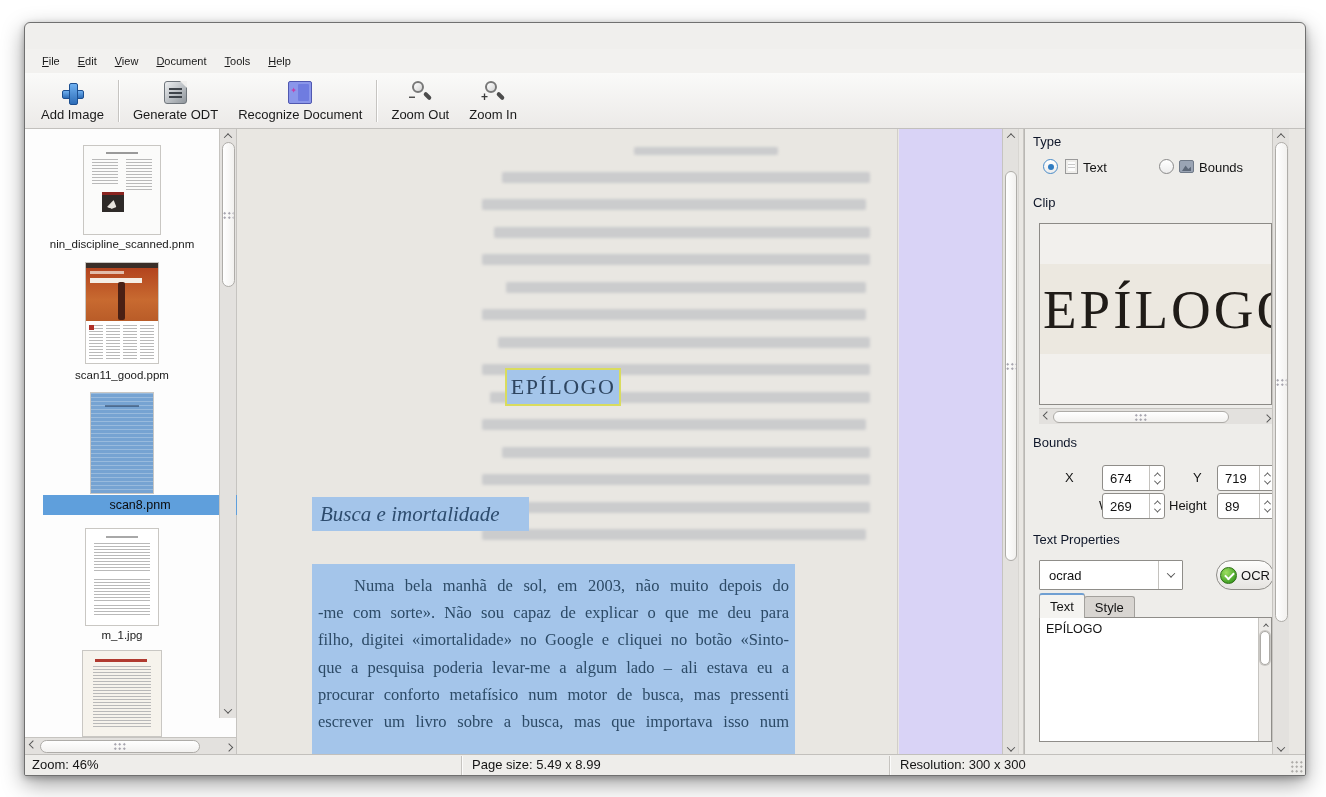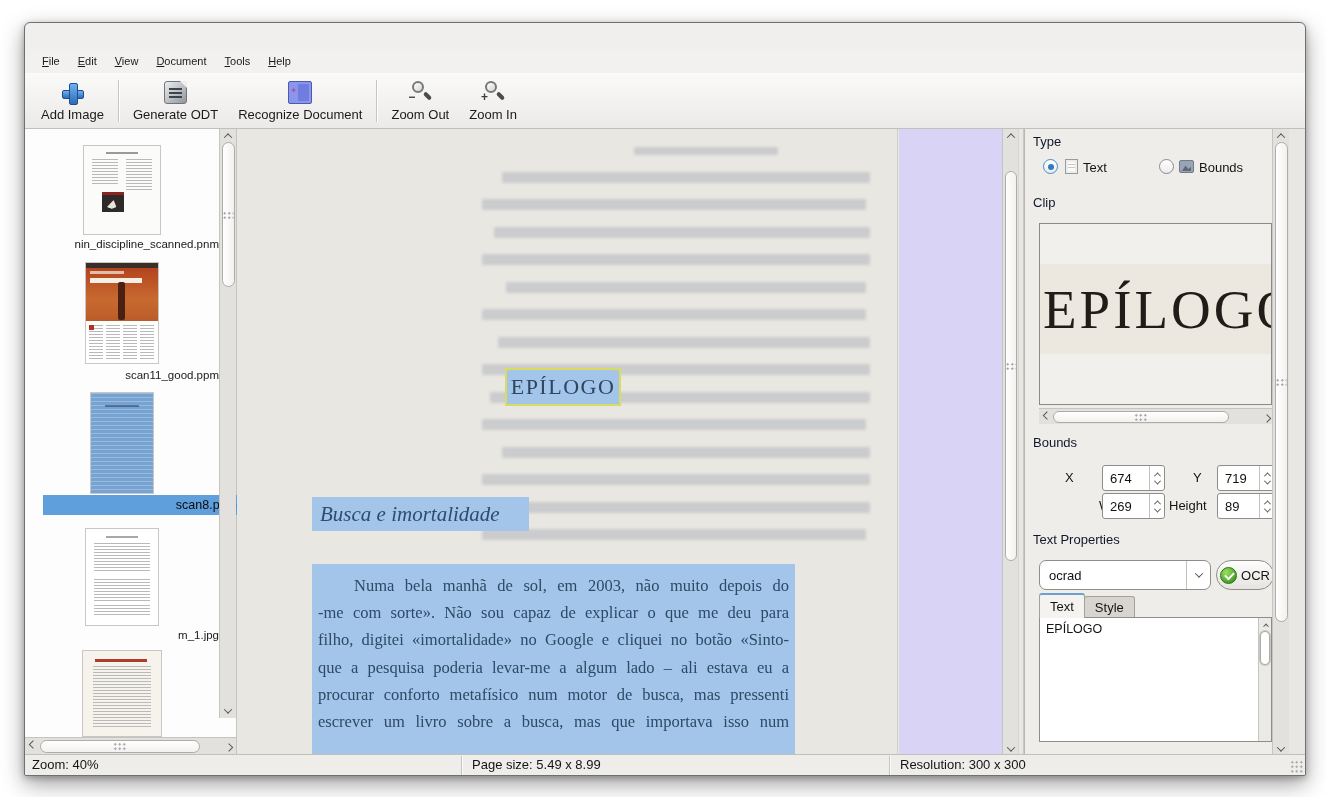--- a/index.html
+++ b/index.html
@@ -61,21 +61,21 @@
   .ic-mag .handle { position:absolute; left:16px; top:14px; width:9px; height:4px; background:#4c4c4c;
             border-radius:2px; transform:rotate(45deg); }
   .ic-mag .sign { position:absolute; left:1px; top:11px; font-size:12px; font-weight:bold; color:#3c3c3c; line-height:12px; }
 
   
   .main { position:absolute; left:0; top:106px; right:0; bottom:21px; background:#e9e7e3; }
 
   
   .sidebar { position:absolute; left:0; top:0; width:212px; bottom:0; background:#fdfdfd; border-right:1px solid #c6c4c0; }
   .thumb { position:absolute; box-shadow:0 0 0 1px #c9c7c3; }
-  .thumb-label { position:absolute; width:194px; text-align:right; font-size:11.5px; color:#1a1a1a; white-space:nowrap; overflow:hidden; }
+  .thumb-label { position:absolute; width:194px; text-align:center; font-size:11.5px; color:#1a1a1a; white-space:nowrap; overflow:hidden; }
   .thumb-label.sel { background:#5f9fdc; font-size:12.5px; padding:3px 0; color:#0b0b0b;margin-left:18px; }
   .tinylines { background-image:repeating-linear-gradient(#b9b9b9 0 1px, transparent 1px 3px); }
   
   .t1 { left:59px; top:17px; width:76px; height:88px; background:#fbfbfa; }
   .t1 .hd { position:absolute; left:22px; top:6px; width:32px; height:2px; background:#9a9a9a; }
   .t1 .c1 { position:absolute; left:8px;  top:13px; width:26px; height:26px; }
   .t1 .c2 { position:absolute; left:42px; top:13px; width:26px; height:32px; }
   .t1 .img { position:absolute; left:18px; top:46px; width:22px; height:20px; background:#2e2a28; border-top:3px solid #8a2420; }
   .t1 .img::after { content:""; position:absolute; left:6px; top:5px; width:9px; height:9px; background:#e8e4de; transform:rotate(20deg); clip-path:polygon(0 100%, 45% 0, 100% 60%, 55% 100%); }
   
@@ -149,21 +149,21 @@
   .mini-img { position:absolute; width:15px; height:13px; background:#9aa4b4; border:1px solid #707a88; border-radius:2px; }
   .mini-img::after { content:""; position:absolute; left:2px; top:3px; width:9px; height:7px; background:#5d6878; clip-path:polygon(0 100%,40% 20%,70% 70%,100% 40%,100% 100%); }
   .rlabel { position:absolute; font-size:13px; color:#141414; }
   .clipframe { position:absolute; left:14px; top:94px; width:233px; height:182px; border:1px solid #8c8a86; background:#f2f0ed; overflow:hidden; }
   .clipband { position:absolute; left:0; top:40px; width:100%; height:90px; background:#ece8e0; display:flex; align-items:center; overflow:hidden; }
   .clipband span { font-family:"Liberation Serif", serif; font-size:55px; letter-spacing:3px; color:#201c18; padding-left:3px; white-space:nowrap; }
   .spin { position:absolute; height:26px; background:#fff; border:1px solid #8f8d89; border-radius:3px; display:flex; }
   .spin .val { flex:1; font-size:13px; color:#111; padding:5px 0 0 7px; }
   .spin .steps { width:15px; border-left:1px solid #c4c2be; display:flex; flex-direction:column; align-items:center; justify-content:center; gap:3px; }
   .spin .steps .a { width:5px; height:5px; border-right:1.4px solid #555; border-bottom:1.4px solid #555; }
-  .combo { position:absolute; left:14px; top:431px; width:172px; height:30px; background:#fff; border:1px solid #8f8d89; border-radius:7px;padding-left:39px; }
+  .combo { position:absolute; left:14px; top:431px; width:144px; height:30px; background:#fff; border:1px solid #8f8d89; border-radius:1px;padding-left:39px; }
   .combo .cval { position:absolute; left:9px; top:7px; font-size:13px; color:#111; }
   .combo .carea { position:absolute; right:0; top:0; width:24px; height:100%; border-left:1px solid #c4c2be; display:flex; align-items:center; justify-content:center; }
   .ocr-btn { position:absolute; left:191px; top:431px; width:58px; height:30px; border:1px solid #8f8d89; border-radius:15px;
         background:linear-gradient(#fdfdfc,#e6e4e1); display:flex; align-items:center; justify-content:center; gap:4px; }
   .ocr-btn .okball { position:relative; width:17px; height:17px; border-radius:50%;
         background:radial-gradient(circle at 35% 30%, #9ede60, #46a428 70%, #2f7d18); border:1px solid #2c6e14; }
   .ocr-btn .okball::after { content:""; position:absolute; left:4px; top:4px; width:7px; height:4px;
         border-left:2px solid #fff; border-bottom:2px solid #fff; transform:rotate(-45deg); }
   .ocr-btn .olabel { font-size:13px; color:#141414; }
   .tabs { position:absolute; left:14px; top:464px; height:25px; display:flex; align-items:flex-end; }
@@ -454,21 +454,21 @@
             <div class="grip"></div>
           </div>
         <div class="sb-arrow" style="bottom:0;">
             <div class="a down"></div>
           </div>
       </div>
     </div>
   </div>
 
   <div class="statusbar">
-    <div class="status-cell" style="left:7px;">Zoom: 40%</div>
+    <div class="status-cell" style="left:7px;">Zoom: 46%</div>
     <div class="status-sep" style="left:436px;"></div>
     <div class="status-cell" style="left:447px;">Page size: 5.49 x 8.99</div>
     <div class="status-sep" style="left:864px;"></div>
     <div class="status-cell" style="left:875px;">Resolution: 300 x 300</div>
     <div class="resize-grip"></div>
   </div>
 
 </div>
 
 </body></html>

